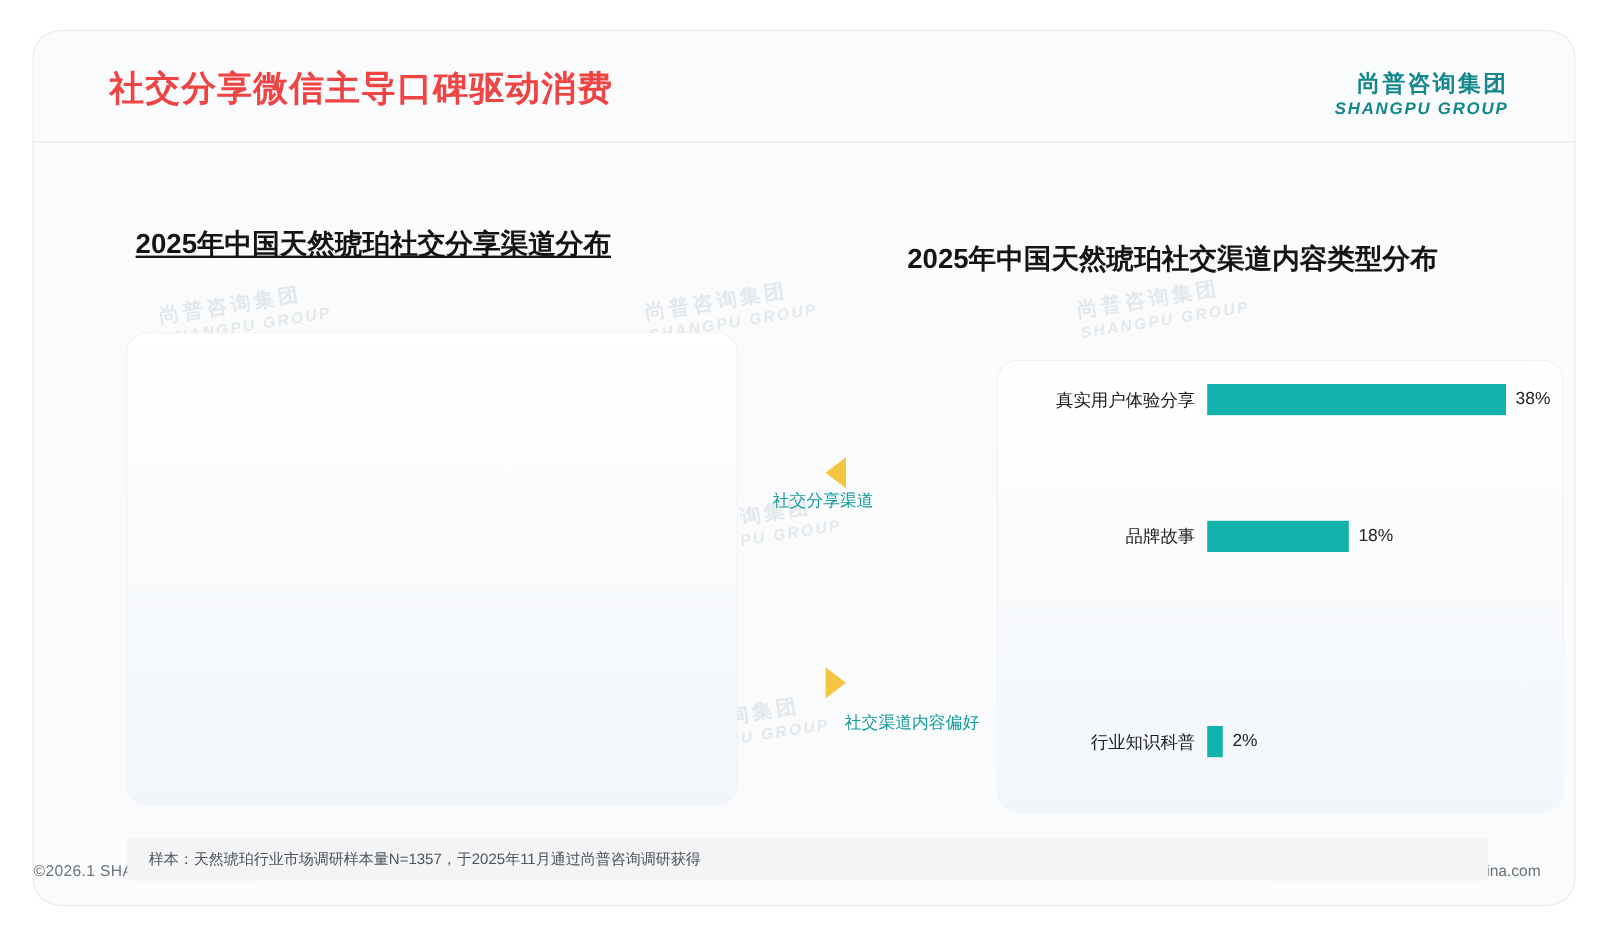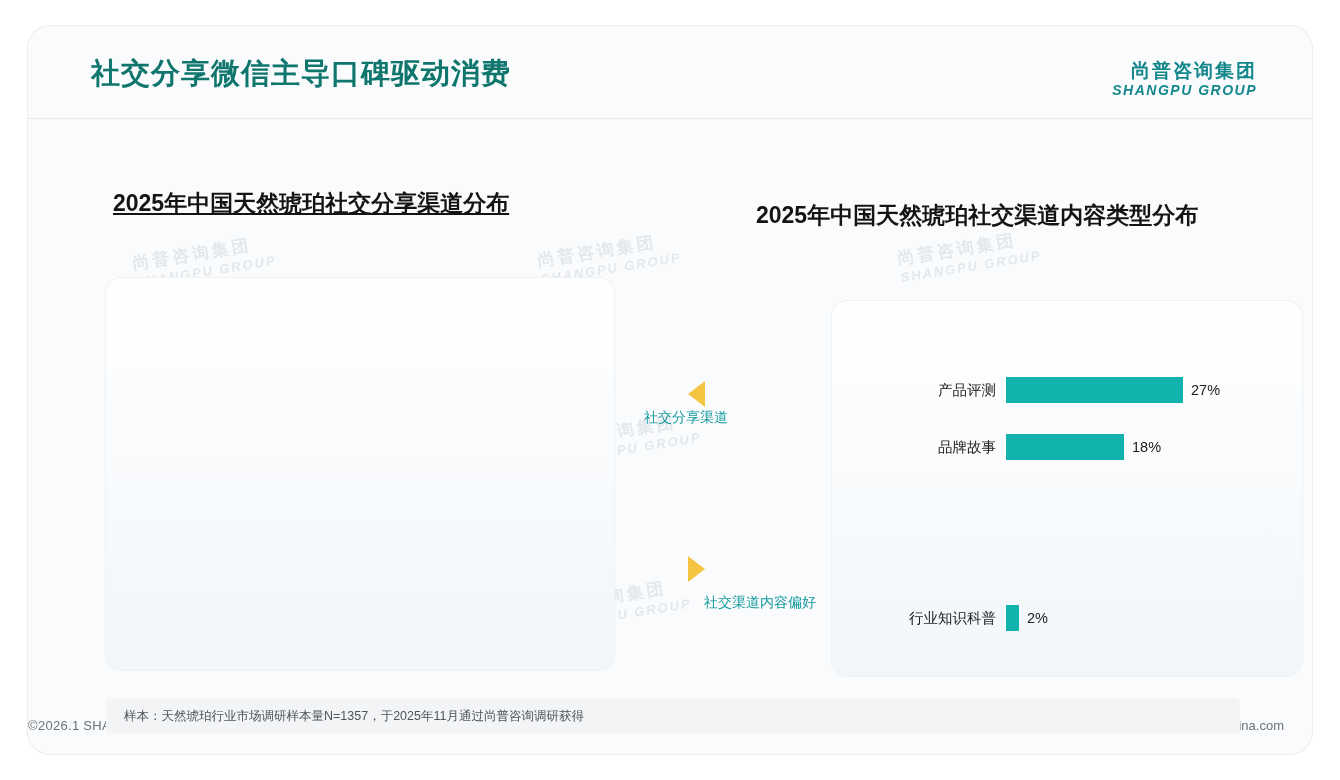--- a/index.html
+++ b/index.html
@@ -34,21 +34,21 @@
     height: 92px;
     background: #fafbfc;
     border-bottom: 1px solid #e7e9eb;
   }
   .slide-title {
     position: absolute;
     left: 63px;
     top: 28px;
     font-size: 29px;
     font-weight: bold;
-    color: #0f766e;
+    color: #ef4444;
     letter-spacing: 1px;
     white-space: nowrap;
   }
   .brand {
     position: absolute;
     right: 55px;
     top: 34px;
     text-align: right;
     line-height: 1.15;
   }
@@ -314,24 +314,24 @@
     <div class="mid-marker" style="left:660px; top:530px;">
       <div class="tri tri-right"></div>
     </div>
     <div class="mid-marker" style="left:676px; top:568px;">
       <div class="mid-text">社交渠道内容偏好</div>
     </div>
 
     <div class="panel-title" id="right-title">2025年中国天然琥珀社交渠道内容类型分布</div>
     <div class="panel" id="right-panel"></div>
     <div id="right-chart">
-        <div class="hrow" style="top: 57px;">
-          <div class="hlabel">产品评测</div>
-          <div class="hbar" style="width: 177px; background: rgb(18, 179, 173);"></div>
-          <div class="hval">27%</div>
+        <div class="hrow" style="top: 0px;">
+          <div class="hlabel">真实用户体验分享</div>
+          <div class="hbar" style="width: 249px; background: rgb(18, 179, 173);"></div>
+          <div class="hval">38%</div>
         </div>
         <div class="hrow" style="top: 114px; align-items: center;">
           <div class="hlabel">品牌故事</div>
           <div class="hbar" style="width: 118px; background: rgb(18, 179, 173);"></div>
           <div class="hval">18%</div>
         </div>
         <div class="hrow" style="top: 285px;">
           <div class="hlabel">行业知识科普</div>
           <div class="hbar" style="width: 13px; background: rgb(18, 179, 173);"></div>
           <div class="hval">2%</div>

